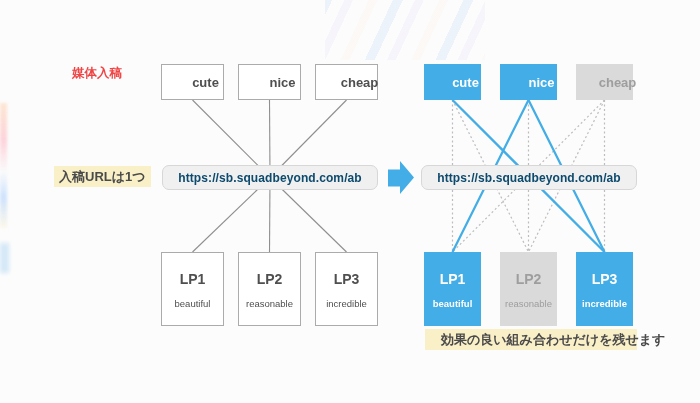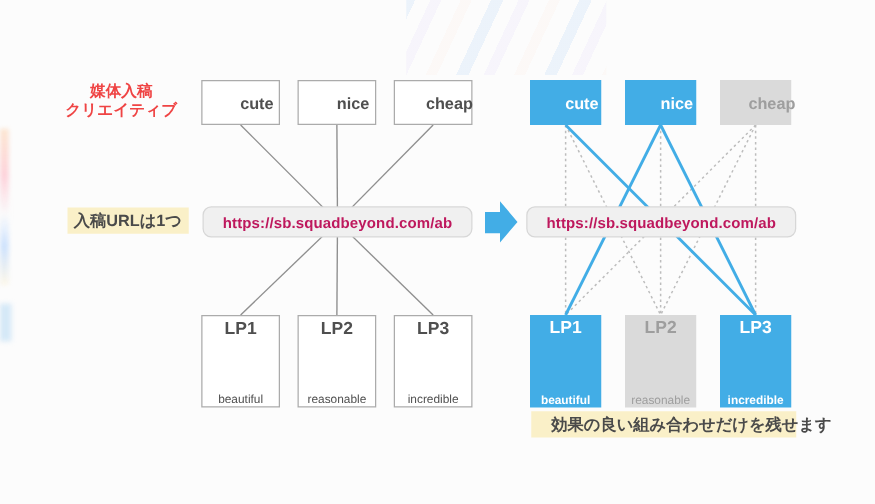--- a/index.html
+++ b/index.html
@@ -32,33 +32,33 @@
   }
   svg#lines{position:absolute;left:0;top:0;z-index:1;}
   .node{
     position:absolute;z-index:2;box-sizing:border-box;
     display:flex;align-items:center;justify-content:center;
     background:#fff;border:1.5px solid var(--box-border);
     color:var(--text-dark);font-weight:bold;font-size:13px;
   }
   .creative{width:63px;height:36px;padding-left:26px;}
   .creative.r{width:57px;}
-  .lp{width:63px;height:74px;flex-direction:column;gap:13px;padding-top:2px;justify-content:space-between;}
+  .lp{width:63px;height:74px;flex-direction:column;gap:13px;padding-top:2px;}
   .lp.r{width:57px;}
   .lp .lp-name{font-size:14px;font-weight:bold;line-height:14px;}
   .lp .lp-tagline{font-size:9.5px;font-weight:normal;line-height:10px;}
   .r.kept{background:var(--accent);border:none;color:#fff;}
   .r.kept .lp-tagline{font-weight:bold;}
   .r.dropped{background:var(--inactive);border:none;color:var(--text-muted);}
   .url-pill{
     position:absolute;z-index:2;box-sizing:border-box;
     width:216px;height:25px;border-radius:7px;
     background:#f0f0f0;border:1px solid #d7d7d7;
     display:flex;align-items:center;justify-content:center;
-    font-size:12px;font-weight:bold;color:#be185d;letter-spacing:.1px;
+    font-size:12px;font-weight:bold;color:#0c4a6e;letter-spacing:.1px;
   }
   .row-label{
     position:absolute;z-index:2;text-align:center;
     font-size:12.5px;font-weight:bold;color:#ef4444;line-height:15px;
   }
   .hl{
     position:absolute;z-index:2;
     background:var(--highlight);color:#4a4a4a;
     font-size:13px;font-weight:bold;line-height:17px;
     padding:2px 5px;white-space:nowrap;
@@ -86,21 +86,20 @@
     <line x1="604.5" y1="100" x2="528.5" y2="252" stroke="#BDBDBD" stroke-width="1.2" stroke-dasharray="2 2.5"></line>
     <line x1="604.5" y1="100" x2="604.5" y2="252" stroke="#BDBDBD" stroke-width="1.2" stroke-dasharray="2 2.5"></line>
     <line x1="452.5" y1="100" x2="604.5" y2="252" stroke="#42ADE6" stroke-width="2.3"></line>
     <line x1="528.5" y1="100" x2="452.5" y2="252" stroke="#42ADE6" stroke-width="2.3"></line>
     <line x1="528.5" y1="100" x2="604.5" y2="252" stroke="#42ADE6" stroke-width="2.3"></line>
     <polygon id="arrow" points="388,169.5 400,169.5 400,161 414,177.5 400,194 400,186.5 388,186.5" fill="#42ADE6"></polygon>
 </svg>
 
 <div class="row-label" style="left:36px;top:66px;width:122px;">
   <div>媒体入稿</div>
-  <div>クリエイティブ</div>
 </div>
 <div class="hl" style="left:54px;top:166px;">入稿URLは1つ</div>
 <div class="row-label" style="left:36px;top:262px;width:122px;">
 </div>
 
 <div class="node creative" style="left:161px;top:64px;">cute</div>
 <div class="node creative" style="left:238px;top:64px;">nice</div>
 <div class="node creative" style="left:315px;top:64px;">cheap</div>
 
 <div class="url-pill" style="left:162px;top:165px;">https://sb.squadbeyond.com/ab</div>

